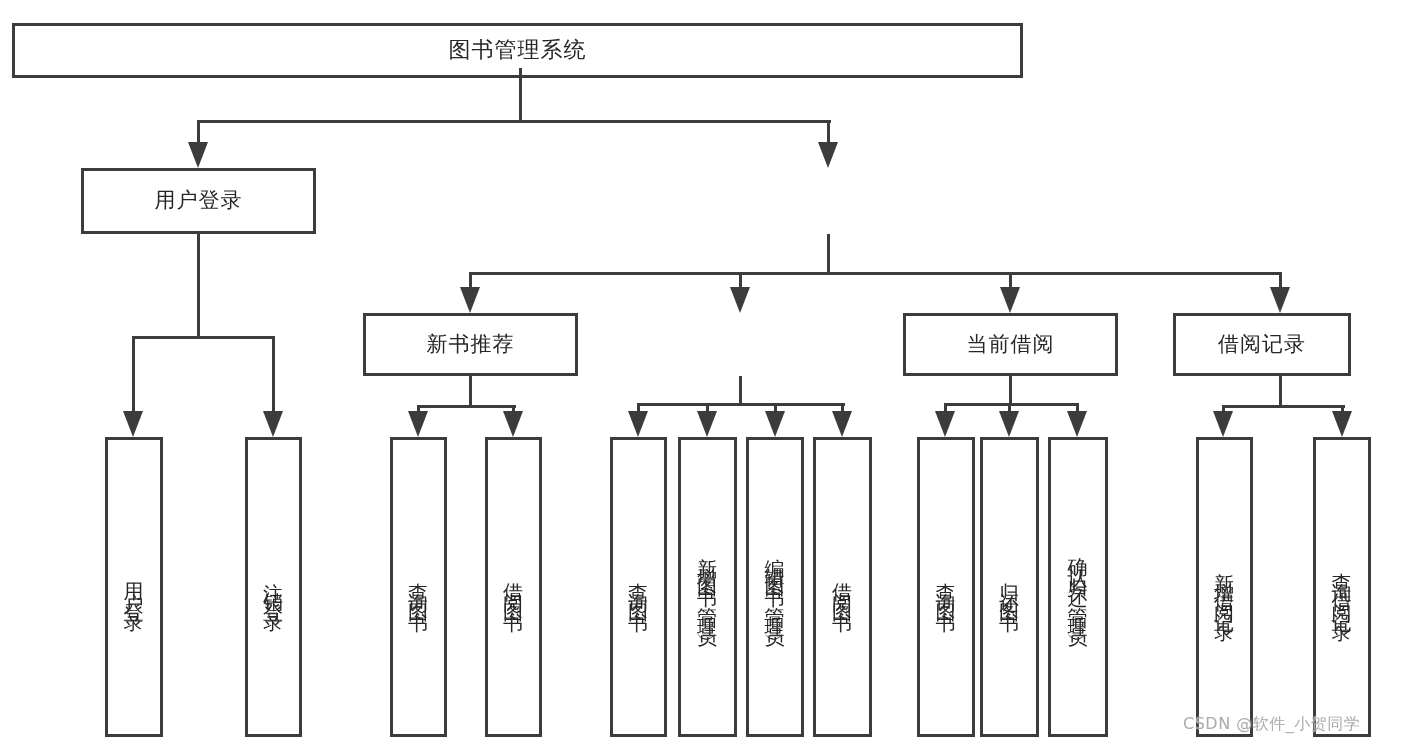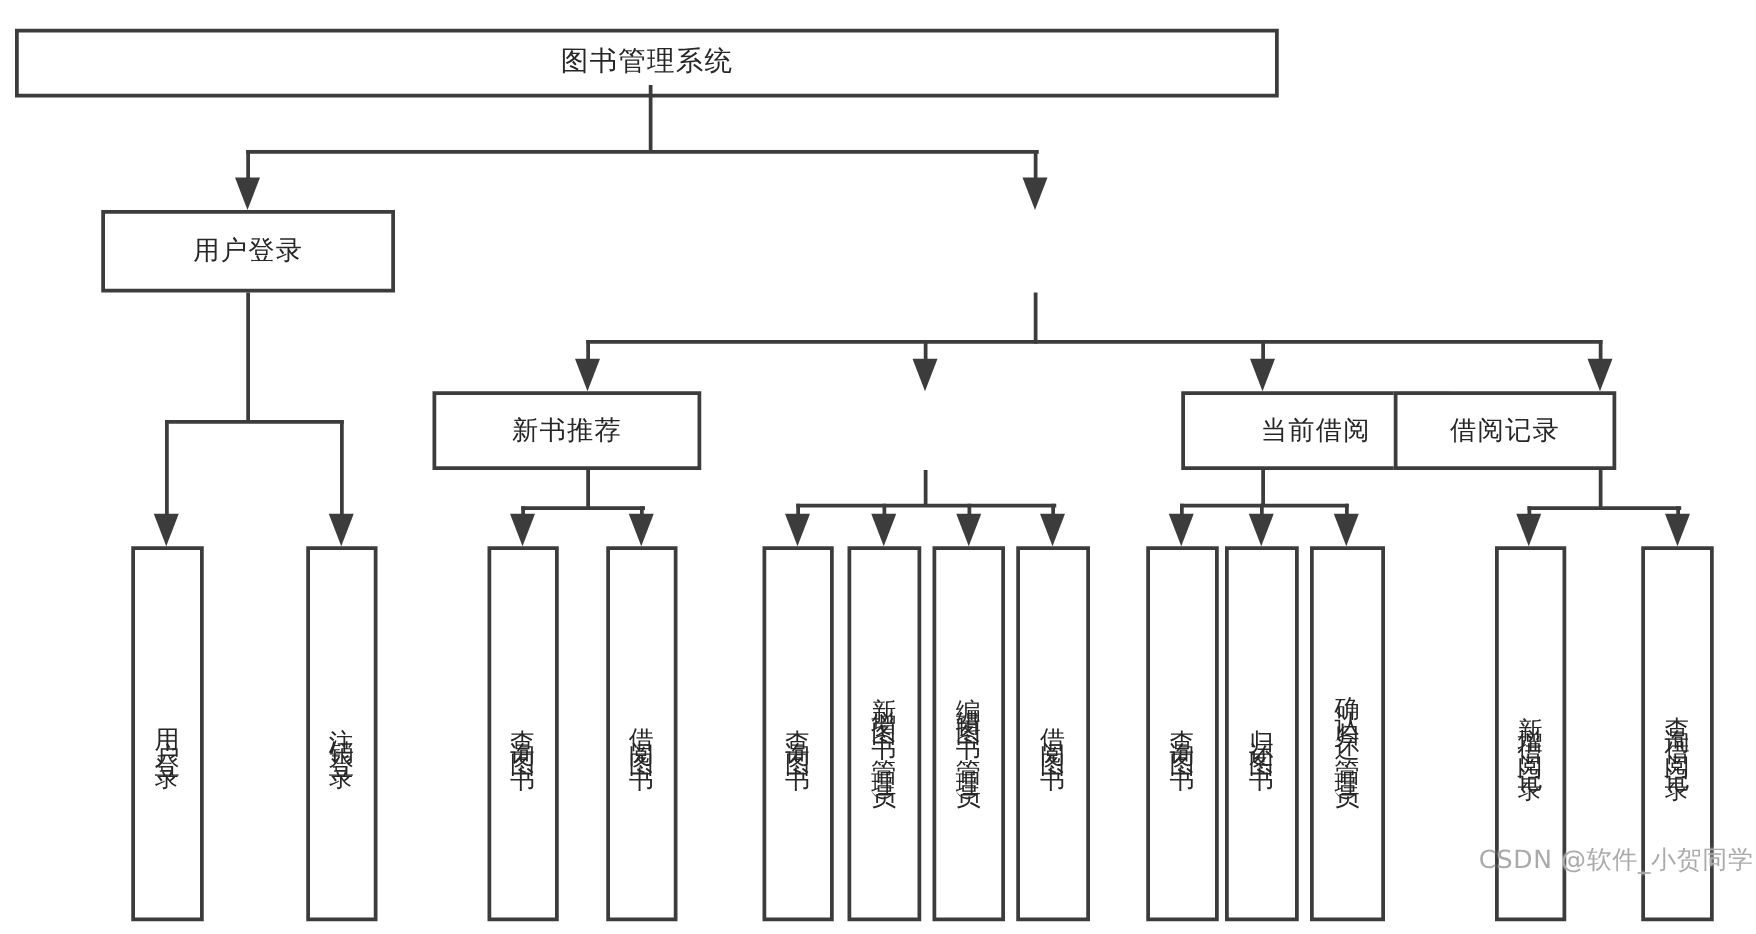--- a/index.html
+++ b/index.html
@@ -41,48 +41,48 @@
     position: absolute;
     width: 0;
     height: 0;
     border-left: 10px solid transparent;
     border-right: 10px solid transparent;
     border-top: 26px solid #3c3c3c;
   }
   .watermark {
     position: absolute;
     left: 1183px;
-    top: 674px;
-    font-size: 20px;
+    top: 714px;
+    font-size: 16px;
     color: rgba(165,165,165,0.95);
     letter-spacing: 0.5px;
     white-space: nowrap;
     text-shadow: 0 0 2px rgba(255,255,255,0.9);
   }
 </style>
 </head>
 <body>
 
 <div id="stage">
 
   <div class="box root-box" style="left:12px; top:23px; width:1011px; height:55px;">
     <span>图书管理系统</span>
   </div>
 
   <div class="box" style="left:81px; top:168px; width:235px; height:66px;">
     <span>用户登录</span>
   </div>
 
-  <div class="box" style="left:346px; top:313px; width:215px; height:63px;">
+  <div class="box" style="left:363px; top:313px; width:215px; height:63px;">
     <span>新书推荐</span>
   </div>
-  <div class="box" style="left:945px; top:313px; width:215px; height:63px;">
+  <div class="box" style="left:903px; top:313px; width:215px; height:63px;">
     <span>当前借阅</span>
   </div>
-  <div class="box" style="left:1115px; top:313px; width:178px; height:63px;">
+  <div class="box" style="left:1173px; top:313px; width:178px; height:63px;">
     <span>借阅记录</span>
   </div>
 
   <div class="box vbox" style="left:105px; top:437px; width:58px; height:300px;">
     <span>用户登录</span>
   </div>
   <div class="box vbox" style="left:245px; top:437px; width:57px; height:300px;">
     <span>注销登录</span>
   </div>
 

